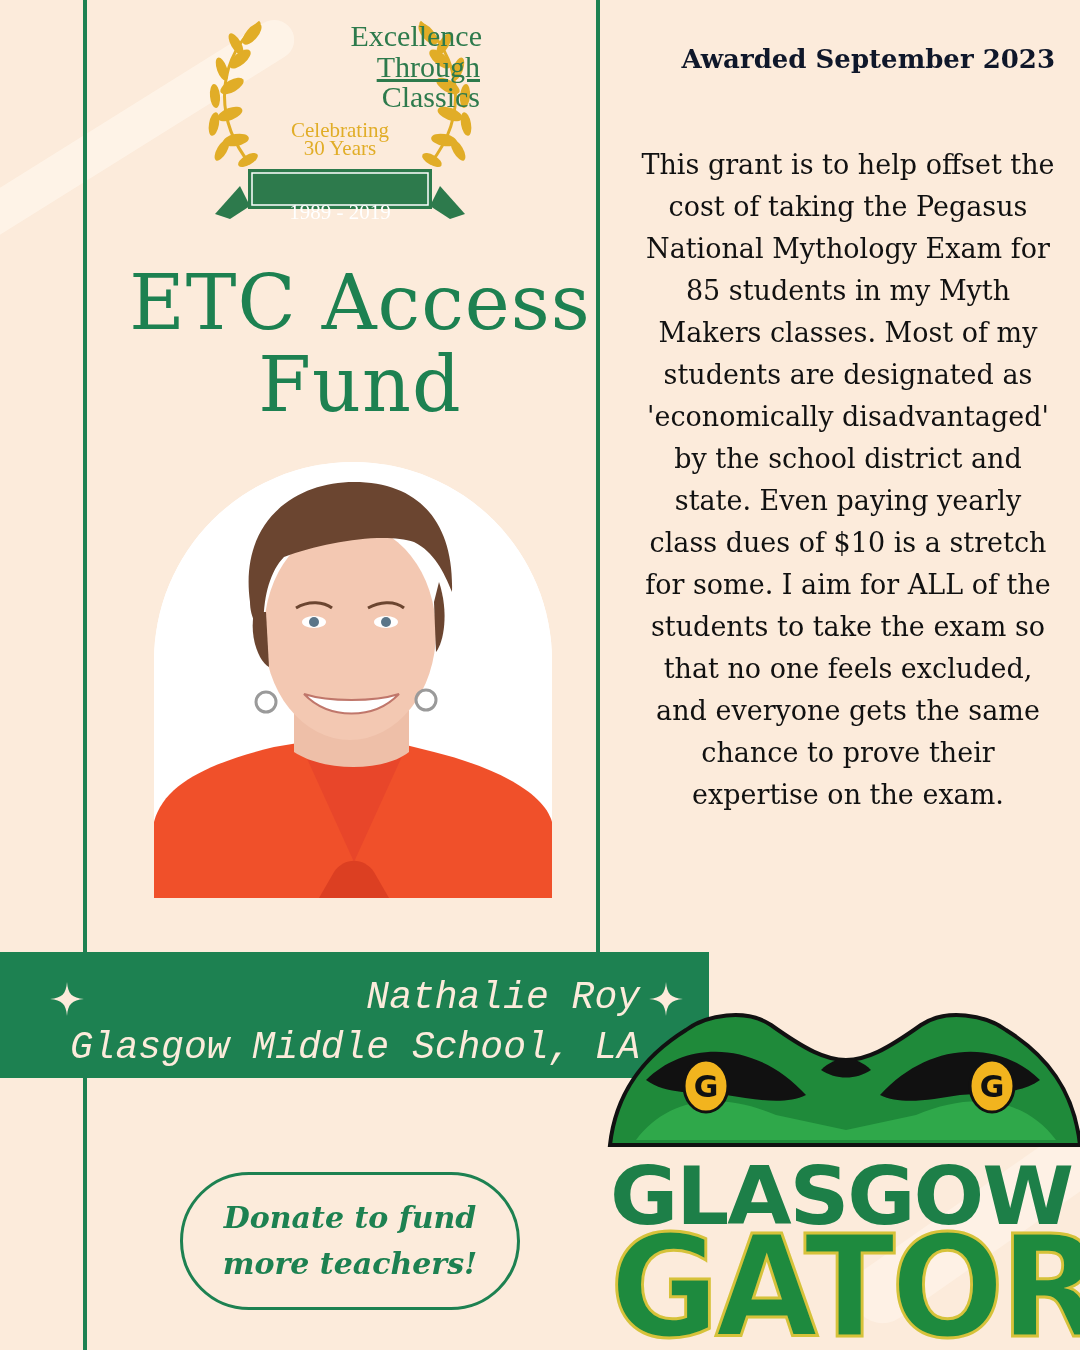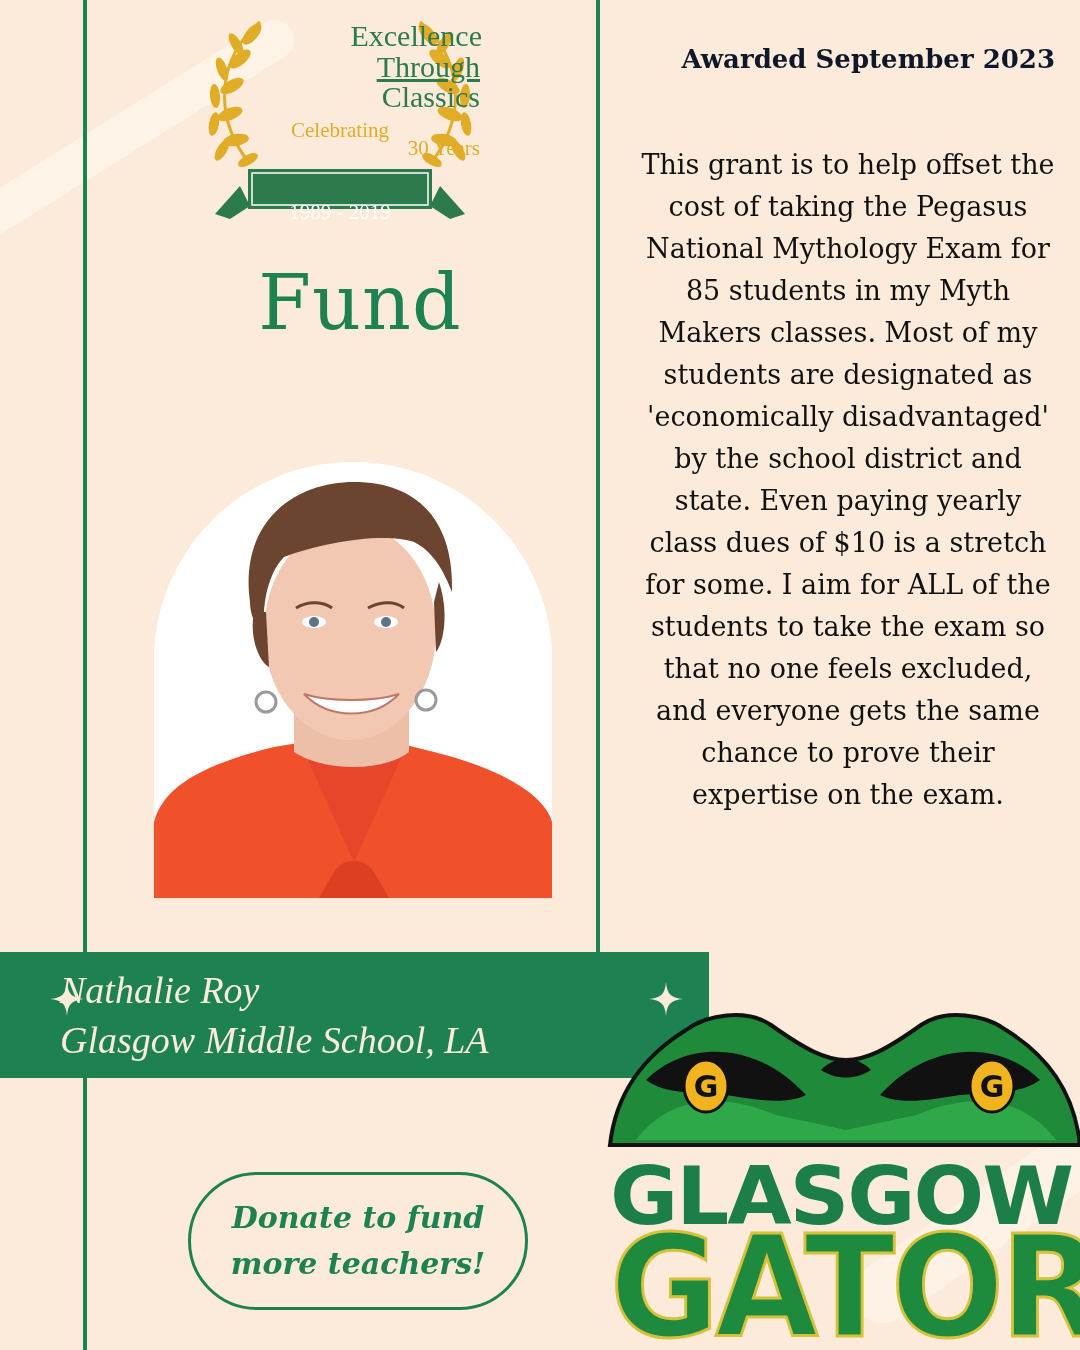--- a/index.html
+++ b/index.html
@@ -28,21 +28,21 @@
     color: #2d7a4c; font-family: "Liberation Serif", serif; font-size: 30px; line-height: 30px;
   }
   .logo .l1 { top: 7px; left: 2px; }
   .logo .l2 { top: 38px; text-decoration: underline; }
   .logo .l3 { top: 68px; }
   .logo .c1, .logo .c2 {
     position: absolute; left: 0; width: 280px; text-align: center;
     color: #e1ad27; font-family: "Liberation Serif", serif; font-size: 21px; line-height: 20px;
   }
   .logo .c1 { top: 106px; }
-  .logo .c2 { top: 124px; text-align: right; }
+  .logo .c2 { top: 124px; }
   .logo .years {
     position: absolute; left: 0; width: 280px; top: 158px; text-align: center;
     color: #ffffff; font-family: "Liberation Serif", serif; font-size: 21px; margin-top: 28px;
   }
 
   
   .title {
     position: absolute; left: 120px; width: 480px; top: 262px; text-align: center;
     color: #1d8151; font-family: "DejaVu Serif", serif; font-weight: normal;
     font-size: 76px; line-height: 82px; letter-spacing: 1px;
@@ -62,30 +62,30 @@
   .desc {
     position: absolute; left: 638px; width: 420px; top: 144px; text-align: center;
     font-family: "DejaVu Serif", serif; font-size: 27px; line-height: 42px; color: #111;
   }
 
   
   .banner {
     position: absolute; left: 0; top: 952px; width: 709px; height: 126px; background: #1d8151;
   }
   .banner .name, .banner .school {
-    position: absolute; left: 60px; width: 580px; text-align: left; color: #fcebdb;
-    font-family: Liberation Serif, serif; font-style: italic; font-size: 38px;
+    position: absolute; left: 60px; width: 580px; text-align: right; color: #fcebdb;
+    font-family: Liberation Mono, monospace; font-style: italic; font-size: 38px; margin-top: 8px;
   }
   .banner .name { top: 16px; }
   .banner .school { top: 66px; }
   .sparkle { position: absolute; width: 34px; height: 34px; }
 
   
   .donate {
-    position: absolute; left: 188px; top: 1172px; width: 340px; height: 138px;
+    position: absolute; left: 180px; top: 1172px; width: 340px; height: 138px;
     border: 3px solid #1d8151; border-radius: 70px; box-sizing: border-box;
     display: flex; flex-direction: column; justify-content: center; align-items: center;
     color: #1d8151; font-family: "DejaVu Serif", serif; font-style: italic; font-weight: bold;
     font-size: 30px; line-height: 46px; cursor: pointer; background: transparent;
   }
 
   
   .gators { position: absolute; left: 606px; top: 1000px; width: 474px; height: 350px; }
   .gators .glasgow {
     position: absolute; left: 4px; top: 150px; font-family: "DejaVu Sans", sans-serif;
@@ -148,20 +148,21 @@
   </svg>
   <div class="l1">Excellence</div>
   <div class="l2">Through</div>
   <div class="l3">Classics</div>
   <div class="c1">Celebrating</div>
   <div class="c2">30 Years</div>
   <div class="years">1989 - 2019</div>
 </div>
 
 <div class="title">
+  <div>ETC Access</div>
   <div>Fund</div>
 </div>
 
 <div class="photo">
   <svg width="398" height="436" viewBox="0 0 398 436">
     <rect width="398" height="436" fill="#ffffff"></rect>
 
     <path d="M0 436 L0 360 C10 320 60 300 120 285 L180 275 L220 275 L280 290 C340 305 390 330 398 360 L398 436 Z" fill="#f0502a"></path>
     <path d="M150 290 L200 400 L250 290" fill="#e8462a"></path>
     <path d="M180 410 C190 395 210 395 220 410 L235 436 L165 436 Z" fill="#dc3f22"></path>

